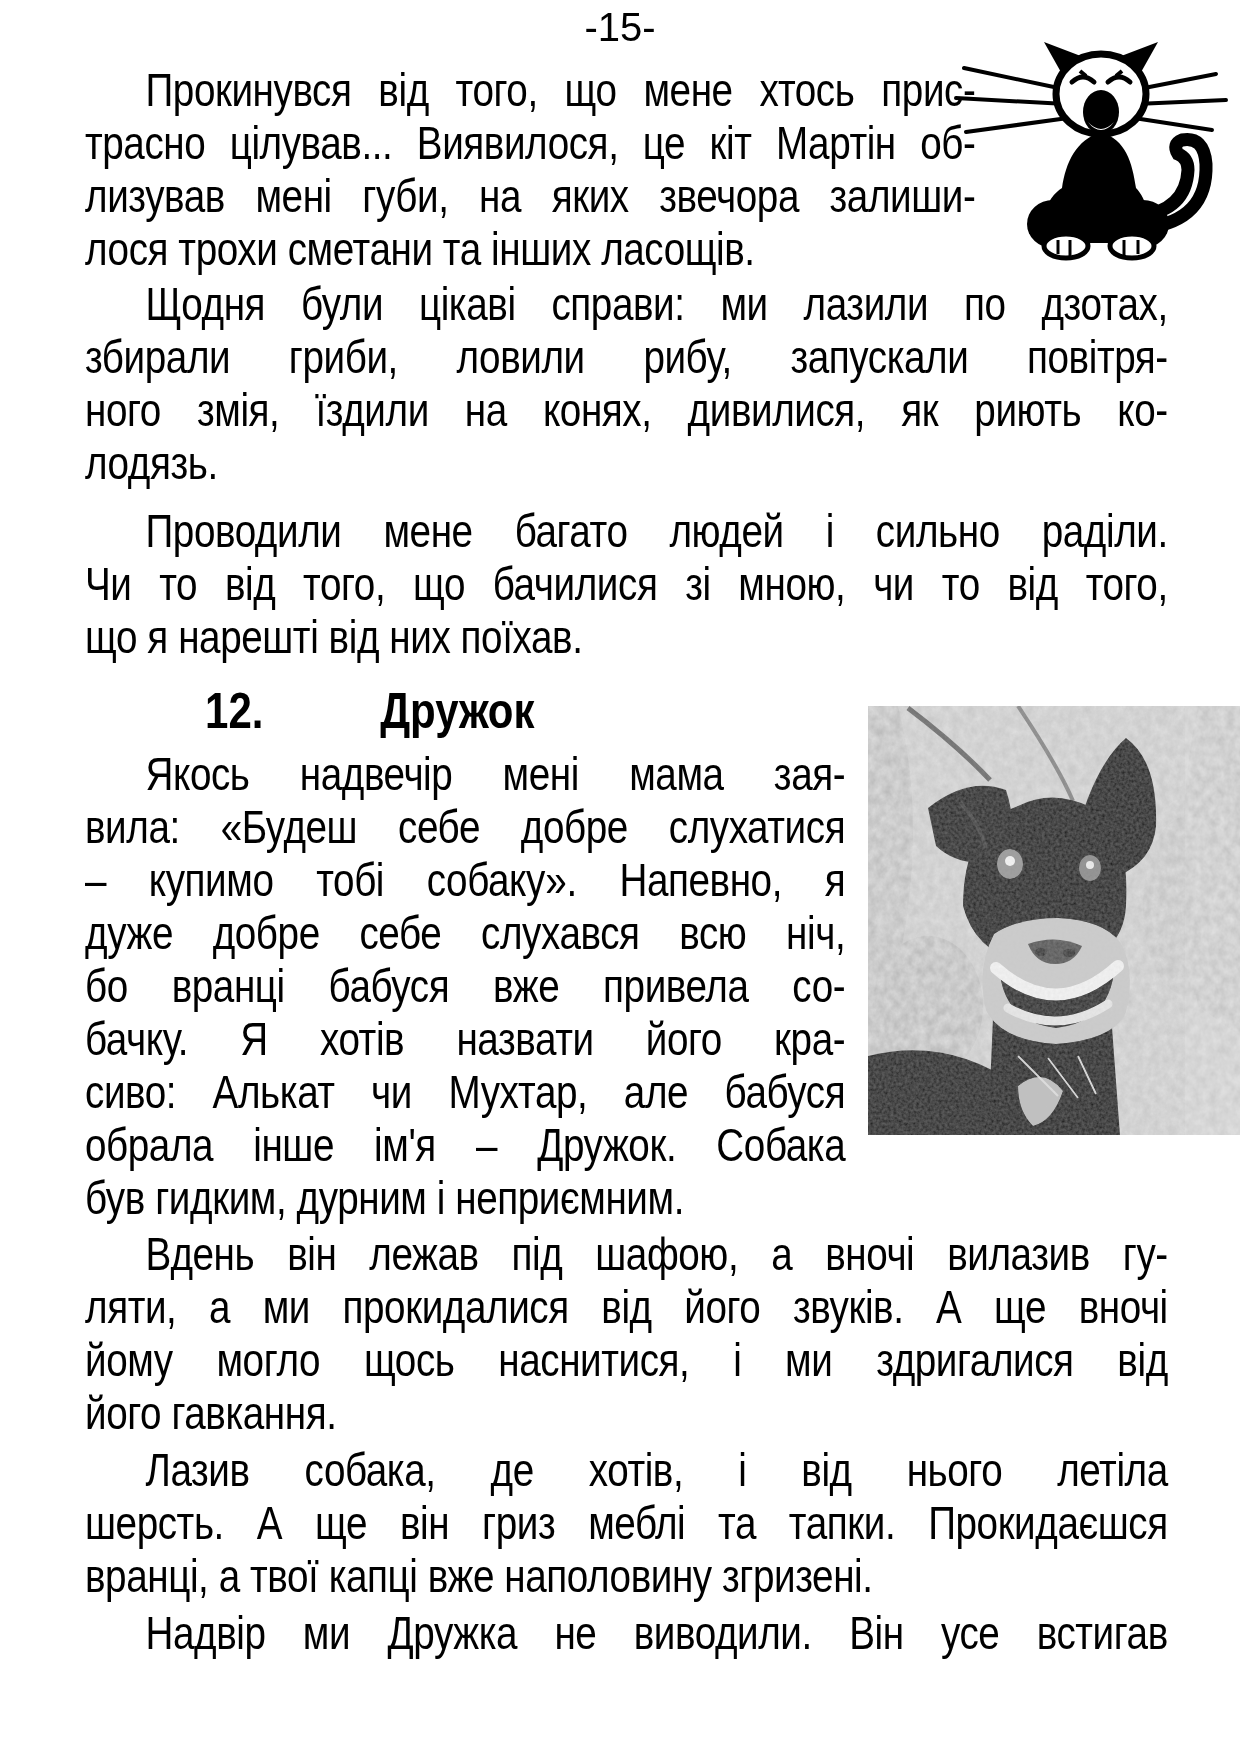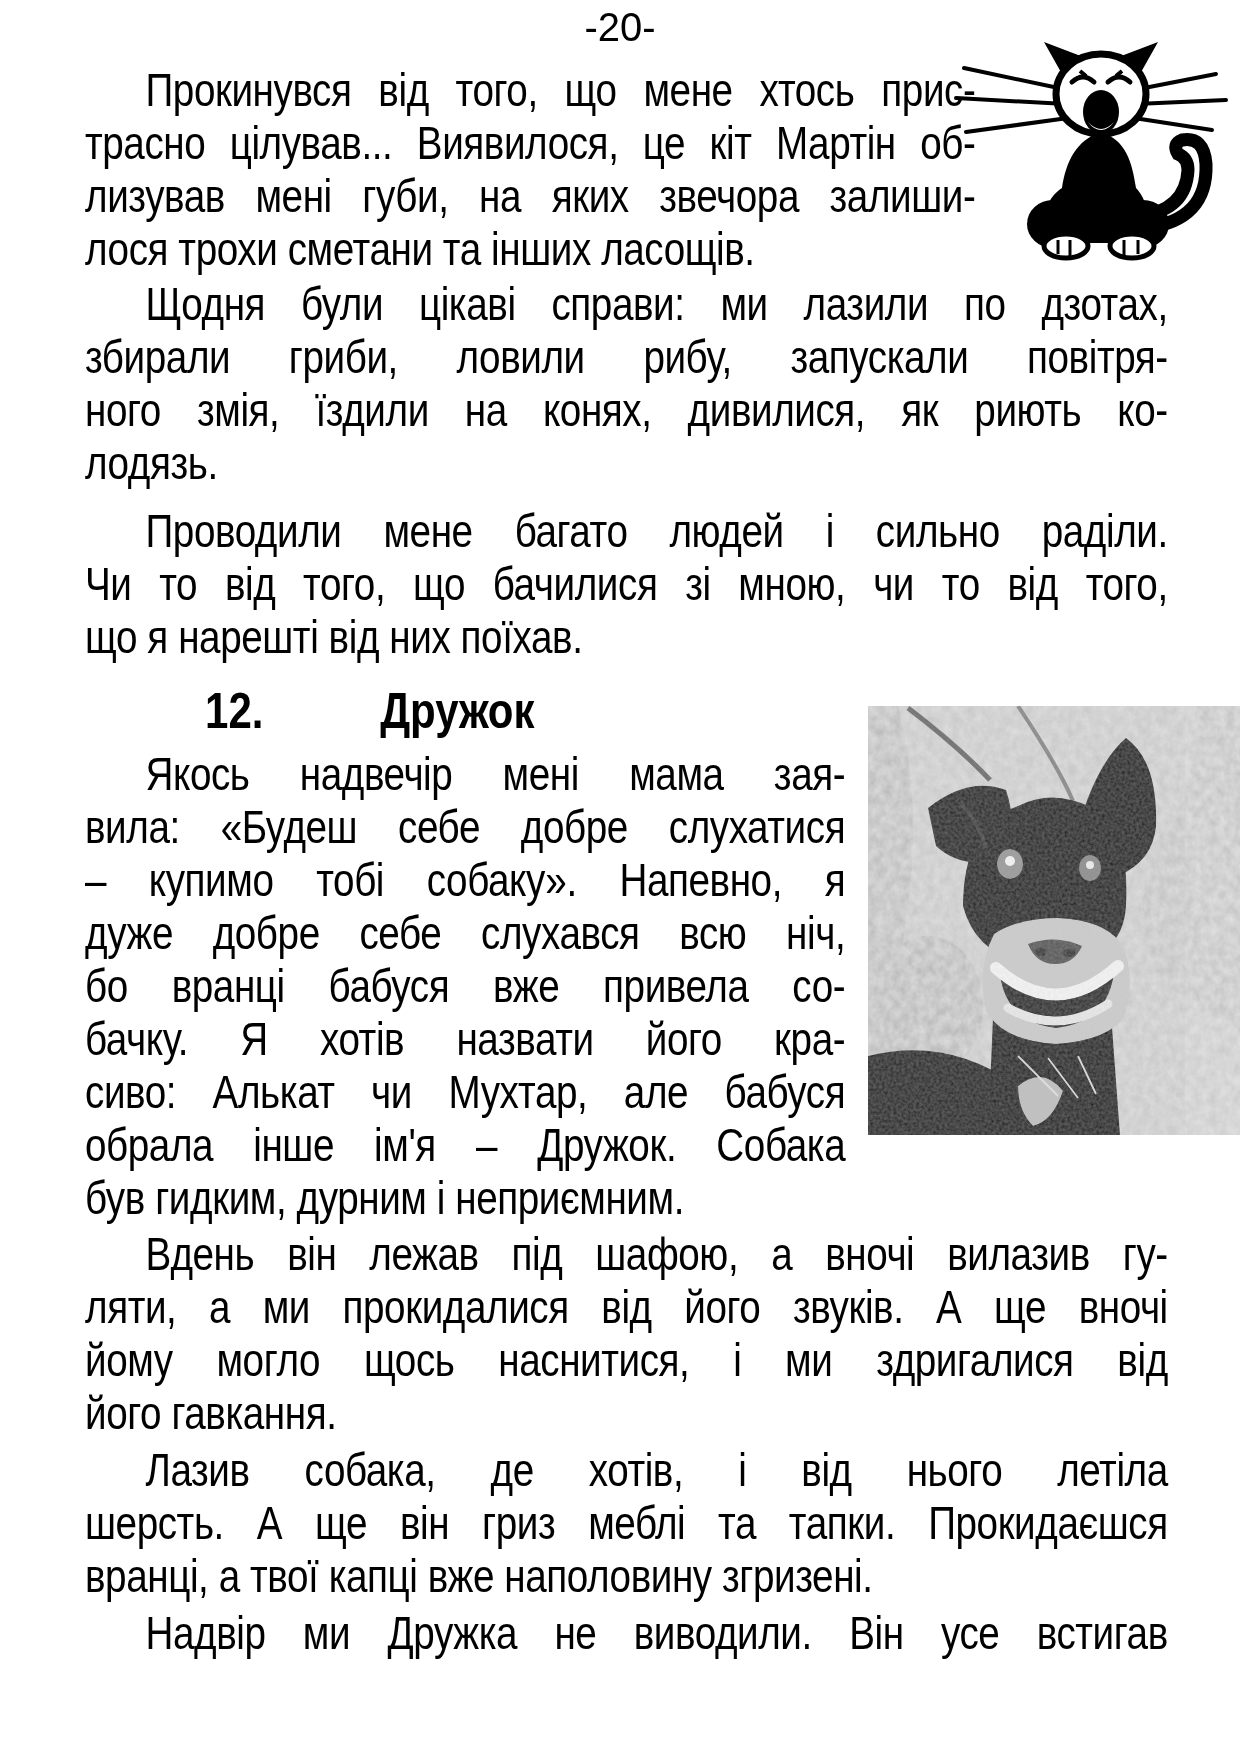--- a/index.html
+++ b/index.html
@@ -45,21 +45,21 @@
   .heading .h-num{margin-left:143px;display:inline-block;}
   .heading .h-title{margin-left:125px;display:inline-block;}
   .figure{position:absolute;}
   .figure svg{display:block;}
 </style>
 </head>
 <body>
 
 <div class="page">
 
-  <div class="pagenum">-20-</div>
+  <div class="pagenum">-15-</div>
 
   <div class="figure" style="left:950px;top:38px;width:290px;height:235px;">
     <svg width="290" height="235" viewBox="0 0 290 235">
 
       <g stroke="#000" stroke-width="4" stroke-linecap="round">
         <line x1="118" y1="52" x2="14" y2="30"></line>
         <line x1="116" y1="66" x2="6" y2="60"></line>
         <line x1="118" y1="80" x2="16" y2="94"></line>
         <line x1="184" y1="52" x2="266" y2="36"></line>
         <line x1="186" y1="66" x2="276" y2="62"></line>

